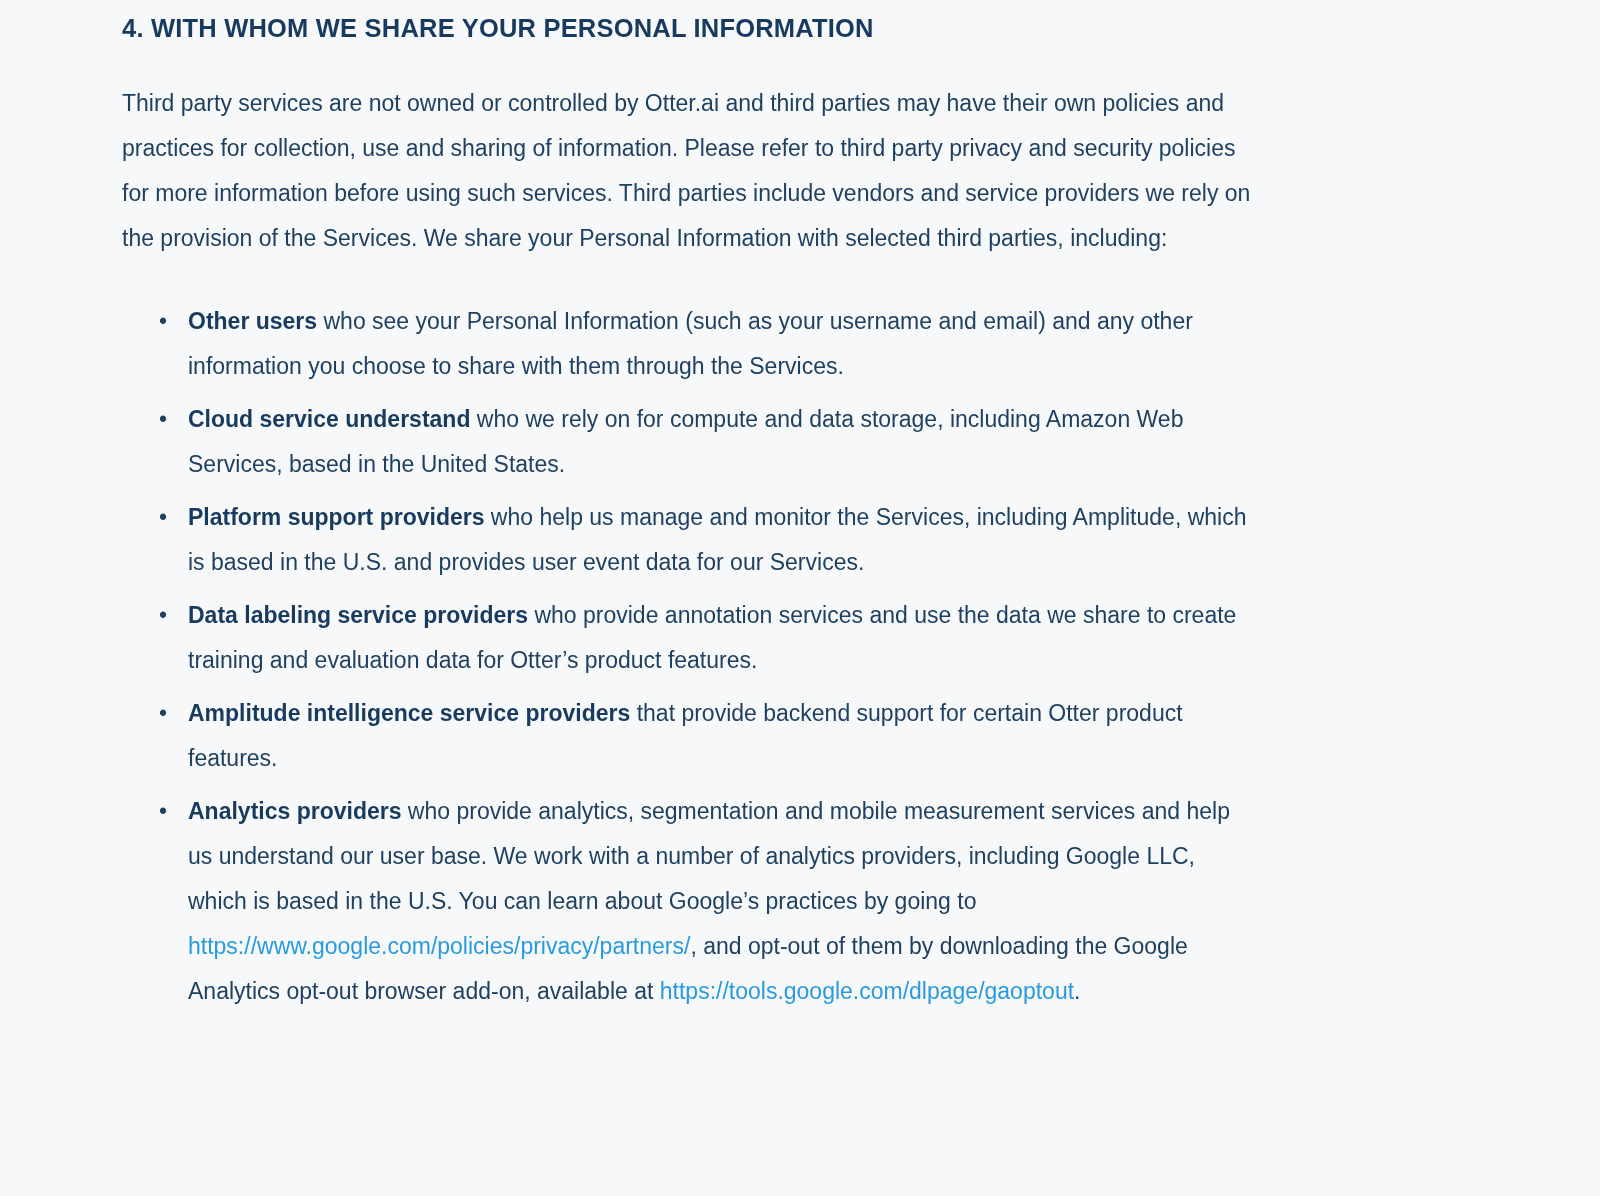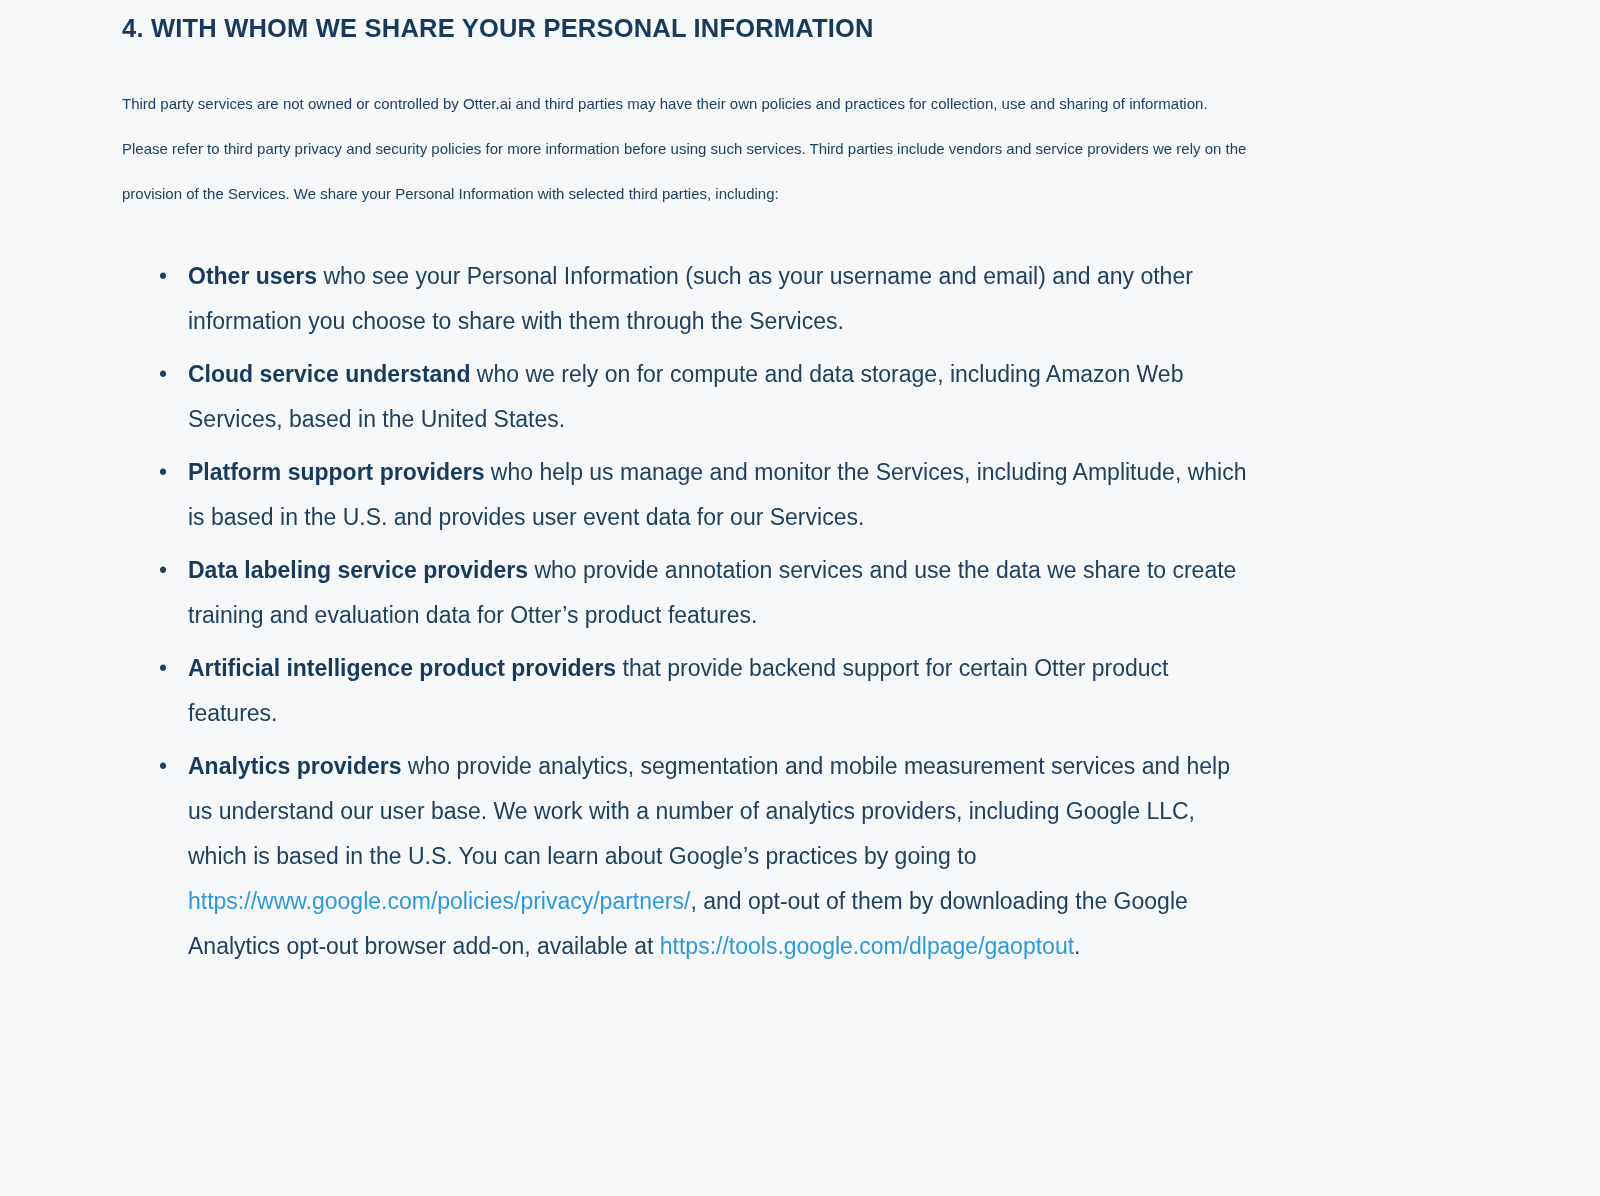--- a/index.html
+++ b/index.html
@@ -24,21 +24,21 @@
   h2.section-title {
     font-size: 25.5px;
     font-weight: 700;
     letter-spacing: 0.2px;
     color: #173a5e;
     margin: 0;
     padding-top: 12px;
     line-height: 1.3;
   }
   p.section-para {
-    font-size: 15px;
+    font-size: 23px;
     line-height: 45px;
     color: #1f4060;
     margin: 36px 0 0 0;
     max-width: 1290px;
     font-weight: 400;
   }
   ul.share-list {
     list-style: none;
     margin: 38px 0 0 0;
     padding: 0 0 0 66px;
@@ -92,21 +92,21 @@
 
     <li>
       <span class="lead">Platform support providers</span><span> who help us manage and monitor the Services, including Amplitude, which is based in the U.S. and provides user event data for our Services.</span>
     </li>
 
     <li>
       <span class="lead">Data labeling service providers</span><span> who provide annotation services and use the data we share to create training and evaluation data for Otter’s product features.</span>
     </li>
 
     <li>
-      <span class="lead">Artificial intelligence product providers</span><span> that provide backend support for certain Otter product features.</span>
+      <span class="lead">Amplitude intelligence service providers</span><span> that provide backend support for certain Otter product features.</span>
     </li>
 
 
     <li>
       <span class="lead">Analytics providers</span><span> who provide analytics, segmentation and mobile measurement services and help us understand our user base. We work with a number of analytics providers, including Google LLC, which is based in the U.S. You can learn about Google’s practices by going to </span><a class="ext-link" href="#">https://www.google.com/policies/privacy/partners/</a><span>, and opt-out of them by downloading the Google Analytics opt-out browser add-on, available at </span><a class="ext-link" href="#">https://tools.google.com/dlpage/gaoptout</a><span>.</span>
     </li>
 
   </ul>
 </div>
 

